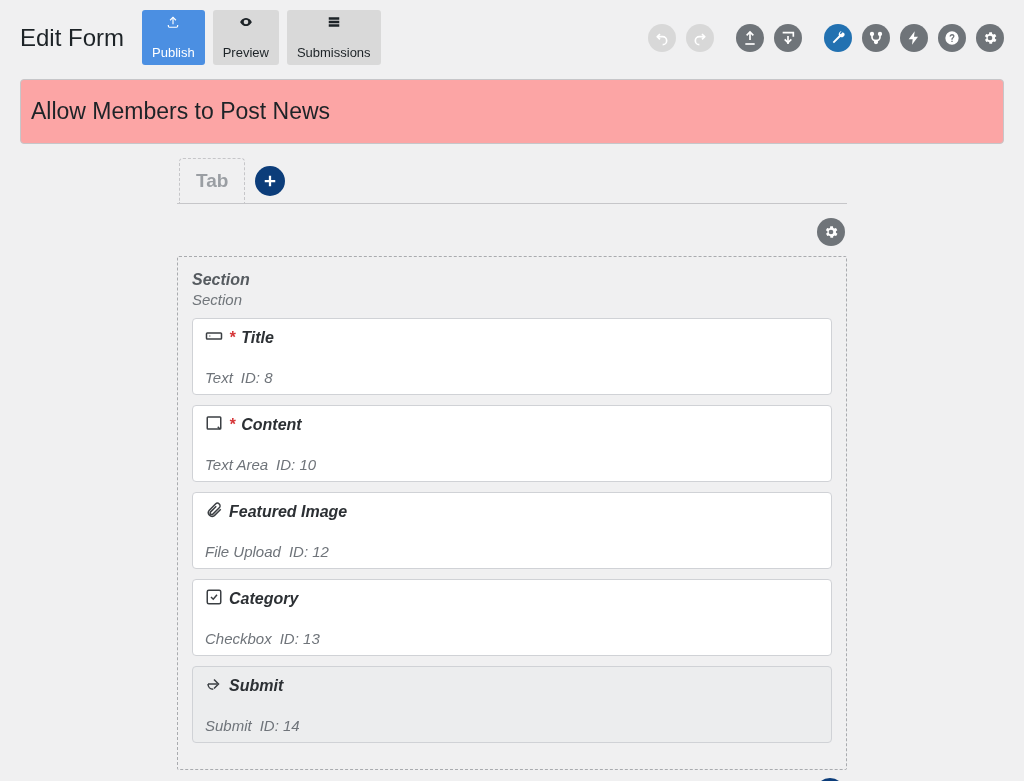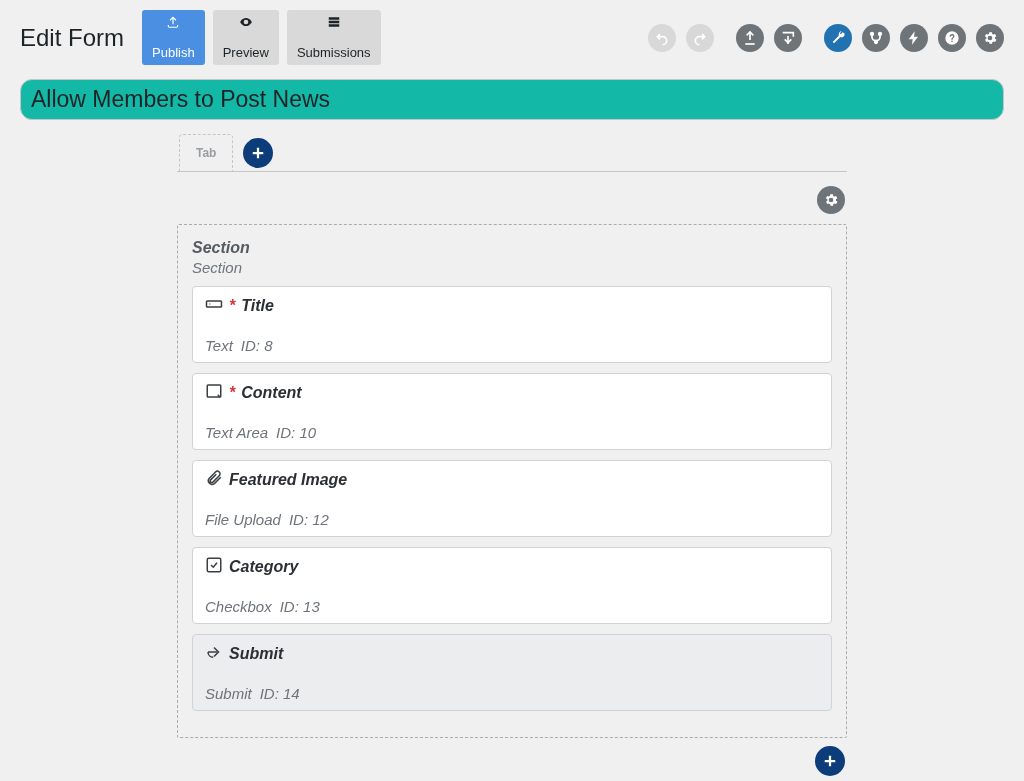--- a/index.html
+++ b/index.html
@@ -53,45 +53,45 @@
   .icon-circle.active   { background: #2271b1; }
   .icon-circle svg { width: 16px; height: 16px; }
   .icon-gap-small { margin-left: 2px; }
   .icon-gap-group { margin-left: 14px; }
 
   
   .title-wrap { padding: 4px 20px 14px 20px; }
   .title-input {
     width: 100%;
     font-size: 23px;
-    padding: 6px 10px;
+    padding: 18px 10px;
     border: 1px solid #c6c6c9;
-    border-radius: 12px;
-    background: #14b8a6;
+    border-radius: 4px;
+    background: #fca5a5;
     color: #1d2327;
   }
 
   
   .canvas {
     width: 670px;
     margin: 0 auto;
   }
   .tabs-row {
     display: flex;
     align-items: center;
     border-bottom: 1px solid #c6c6c9;
     padding-left: 2px;
   }
   .tab-ghost {
     border: 1px dashed #c6c6c9;
     border-bottom: none;
     border-top-left-radius: 4px;
     border-top-right-radius: 4px;
     padding: 11px 16px 11px 16px;
-    font-size: 12px;
+    font-size: 19px;
     font-weight: 600;
     color: #9a9ea3;
     background: transparent;
   }
   .tab-add {
     width: 30px; height: 30px;
     border-radius: 50%;
     background: #0c3d7a;
     color: #fff;
     display: flex; align-items: center; justify-content: center;

